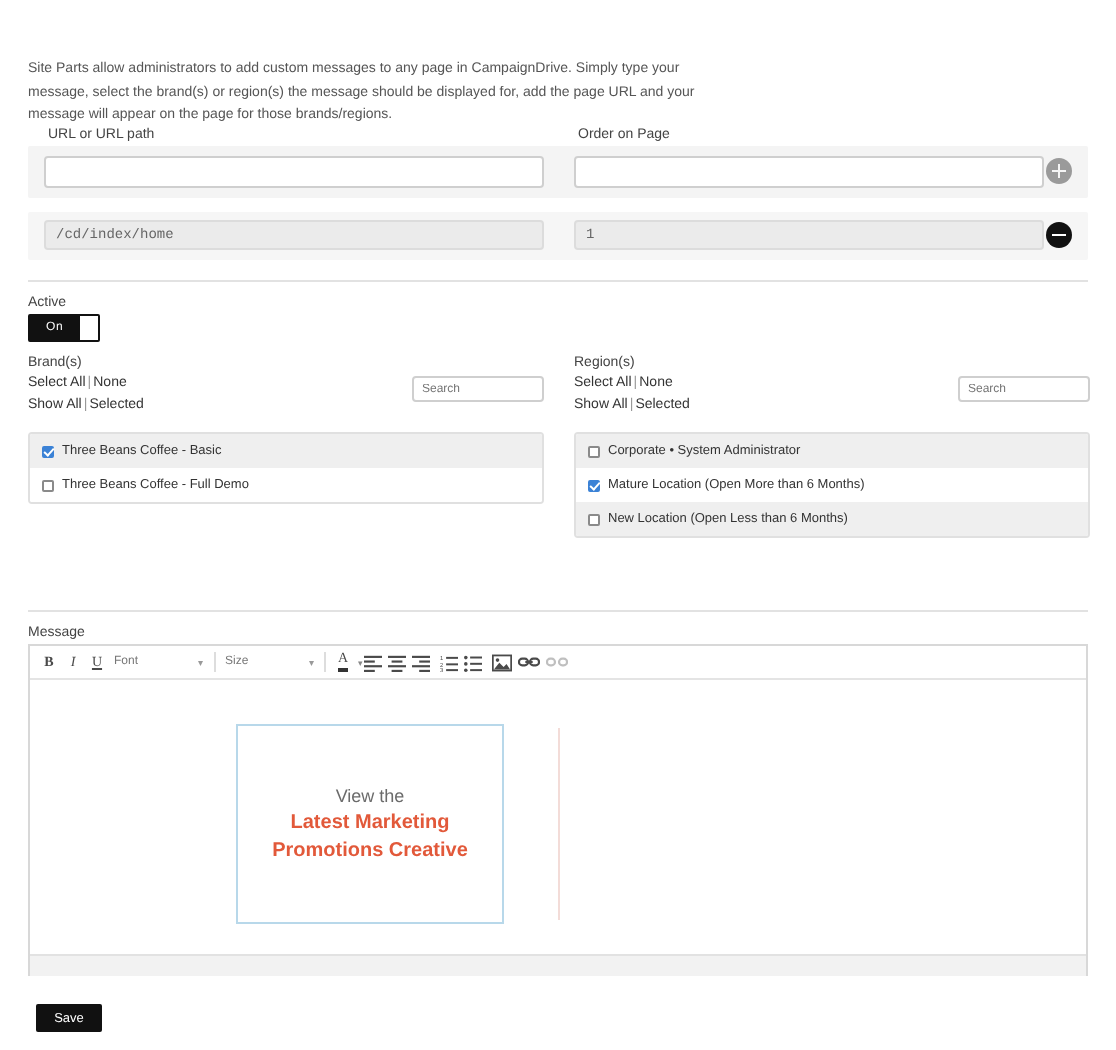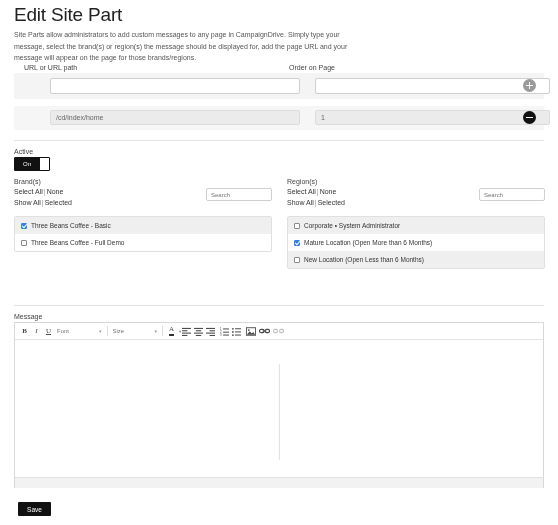--- a/index.html
+++ b/index.html
@@ -40,23 +40,22 @@
   .row-existing { top: 106px; height: 24px; background: #f6f6f6; }
 
   .inp {
     position: absolute;
     border: 1px solid #cfcfcf;
     background: #ffffff;
     border-radius: 2px;
     font-size: 7px;
     color: #555555;
     padding: 0 5px;
-    font-family: Liberation Sans, sans-serif;
+    font-family: Liberation Mono, monospace;
     outline: none;
-    margin-left: 28px;
   }
   .inp-url-new   { left: 22px;  top: 78px;  width: 250px; height: 16px; }
   .inp-order-new { left: 287px; top: 78px;  width: 235px; height: 16px; }
   .inp-url-old   { left: 22px;  top: 110px; width: 250px; height: 15px;
                    background: #ebebeb; border-color: #dcdcdc; color: #666; }
   .inp-order-old { left: 287px; top: 110px; width: 235px; height: 15px;
                    background: #ebebeb; border-color: #dcdcdc; color: #666; }
 
   .circ-btn {
     position: absolute; width: 13px; height: 13px; border-radius: 50%;
@@ -233,21 +232,20 @@
     display: flex; align-items: center; justify-content: center;
     cursor: pointer;
     font-family: "Liberation Sans", sans-serif;
   }
 </style>
 </head>
 <body>
 
 <div class="page">
 
-  <div class="page-title">Edit Site Part</div>
   <div class="intro">Site Parts allow administrators to add custom messages to any page in CampaignDrive. Simply type your message, select the brand(s) or region(s) the message should be displayed for, add the page URL and your message will appear on the page for those brands/regions.</div>
 
   <span class="field-label url-label">URL or URL path</span>
   <span class="field-label order-label">Order on Page</span>
 
   <div class="row-band row-new"></div>
   <input class="inp inp-url-new" type="text" value="" style="">
   <input class="inp inp-order-new" type="text" value="" style="">
   <div class="circ-btn btn-add"></div>
 
@@ -399,20 +397,25 @@
         <svg width="11" height="8" viewBox="0 0 12 8">
           <rect x="0.5" y="2.2" width="4.4" height="3.6" rx="1.8" fill="none" stroke="#4a4a4a" stroke-width="1.2"></rect>
           <rect x="7.1" y="2.2" width="4.4" height="3.6" rx="1.8" fill="none" stroke="#4a4a4a" stroke-width="1.2"></rect>
         </svg>
       </div>
     </div>
 
     <div class="canvas">
       <div class="vline"></div>
 
+      <div class="card card-left">
+        <div class="card-sub">View the</div>
+        <div class="card-main">Latest Marketing</div>
+        <div class="card-main">Promotions Creative</div>
+      </div>
 
 
       <div class="editor-foot"></div>
     </div>
   </div>
 
   <button class="save-btn">Save</button>
 
 </div>
 

